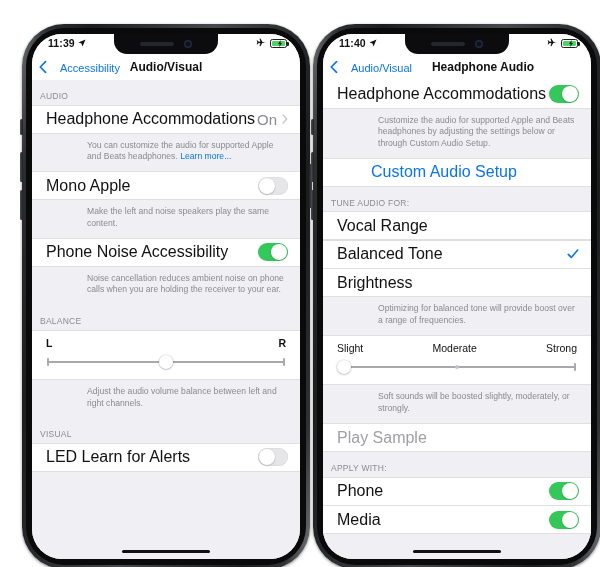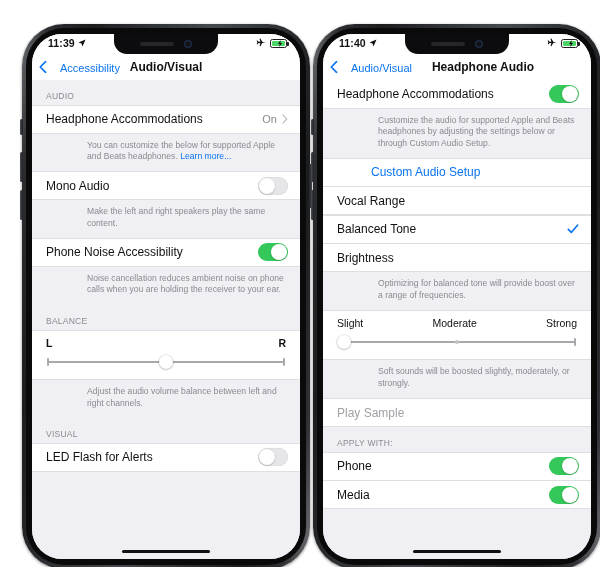--- a/index.html
+++ b/index.html
@@ -108,35 +108,35 @@
   }
   .navbar.r .nav-title{ left:52px; right:0; text-align:center; }
 
   
   .content{
     position:absolute; left:0; right:0; top:46px; bottom:0;
     background:#efeff4; overflow:hidden;
   }
   .group-hdr{
     font-size:8.5px; color:#8b8b90; letter-spacing:.25px;
-    padding:11px 14px 4px 14px; text-transform:uppercase;
+    padding:11px 14px 4px 8px; text-transform:uppercase;
   }
   .cell{
     background:#fff; min-height:29px;
     display:flex; align-items:center; justify-content:space-between;
     padding:0 12px 0 14px;
     border-bottom:.5px solid #dfdfe2;
     border-top:.5px solid #dfdfe2;
     margin-top:-0.5px;
   }
   .cell.noborder-top{ border-top:none; }
-  .cell .label{ font-size:12px; color:#111; }
+  .cell .label{ font-size:16px; color:#111; }
   .cell .label.blue{ color:#0a74ef;margin-left:34px; }
   .cell .label.grey{ color:#a0a0a5; }
-  .cell .value{ font-size:11px; color:#8b8b90; display:flex; align-items:center; gap:5px; }
+  .cell .value{ font-size:15px; color:#8b8b90; display:flex; align-items:center; gap:5px; }
   .disclosure{ width:6px; height:10px; }
   .footnote{
     font-size:8.6px; line-height:1.35; color:#8a8a8f;
     padding:6px 14px 9px 14px;
     margin-left:41px;
   }
   .footnote a{ color:#0a74ef; text-decoration:none; }
   .checkmark{ width:12px; height:12px; }
 
   
@@ -250,30 +250,30 @@
           <span class="label">Headphone Accommodations</span>
           <span class="value">
             <span>On</span>
             <svg class="disclosure" viewBox="0 0 8 14">
               <path d="M1.2 1.2 L6.4 7 L1.2 12.8" fill="none" stroke="#c2c2c7" stroke-width="1.8" stroke-linecap="round" stroke-linejoin="round"></path>
             </svg>
           </span>
         </div>
 
         <div class="footnote">
-          <span>You can customize the below for supported Apple and Beats headphones. </span><a href="#">Learn more...</a>
-        </div>
-
-        <div class="cell">
-          <span class="label">Mono Audio</span>
+          <span>You can customize the audio for supported Apple and Beats headphones. </span><a href="#">Learn more...</a>
+        </div>
+
+        <div class="cell">
+          <span class="label">Mono Apple</span>
           <span class="toggle">
               <span class="knob"></span>
             </span>
         </div>
-        <div class="footnote">Make the left and right speakers play the same content.</div>
+        <div class="footnote">Make the left and noise speakers play the same content.</div>
 
         <div class="cell">
           <span class="label">Phone Noise Accessibility</span>
           <span class="toggle on">
               <span class="knob"></span>
             </span>
         </div>
         <div class="footnote">Noise cancellation reduces ambient noise on phone calls when you are holding the receiver to your ear.</div>
 
         <div class="group-hdr">BALANCE</div>
@@ -286,21 +286,21 @@
             <div class="track"></div>
             <div class="cap l"></div>
             <div class="cap r"></div>
             <div class="thumb center"></div>
           </div>
         </div>
         <div class="footnote">Adjust the audio volume balance between left and right channels.</div>
 
         <div class="group-hdr">VISUAL</div>
         <div class="cell">
-          <span class="label">LED Flash for Alerts</span>
+          <span class="label">LED Learn for Alerts</span>
           <span class="toggle">
               <span class="knob"></span>
             </span>
         </div>
 
       </div>
 
       <div class="home-ind"></div>
     </div>
   </div>
@@ -357,20 +357,21 @@
           <span class="toggle on">
               <span class="knob"></span>
             </span>
         </div>
         <div class="footnote">Customize the audio for supported Apple and Beats headphones by adjusting the settings below or through Custom Audio Setup.</div>
 
         <div class="cell">
           <span class="label blue">Custom Audio Setup</span>
         </div>
 
+        <div class="group-hdr">TUNE AUDIO FOR:</div>
 
         <div class="cell">
           <span class="label">Vocal Range</span>
         </div>
         <div class="cell">
           <span class="label">Balanced Tone</span>
           <svg class="checkmark" viewBox="0 0 14 14">
             <path d="M1.5 7.4 L5 11 L12.5 2.4" fill="none" stroke="#0a74ef" stroke-width="1.9" stroke-linecap="round" stroke-linejoin="round"></path>
           </svg>
         </div>

